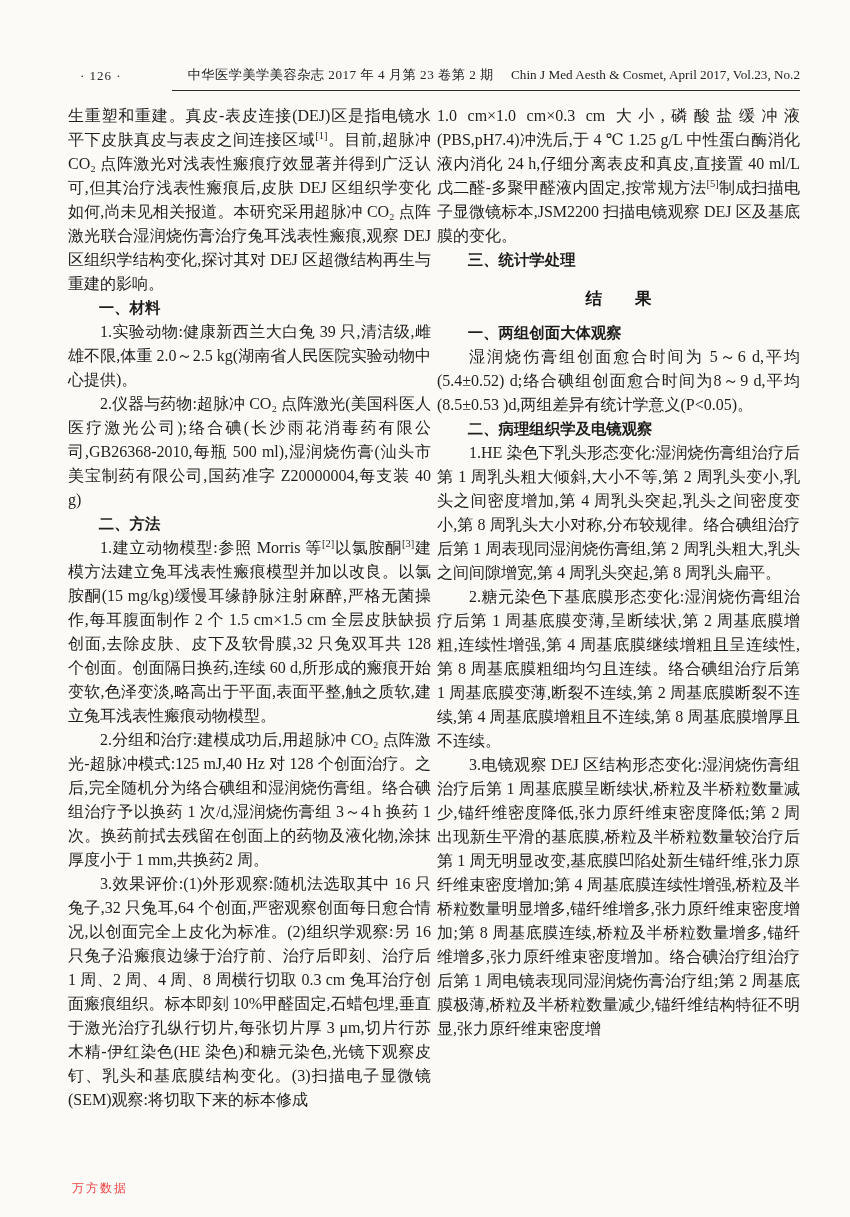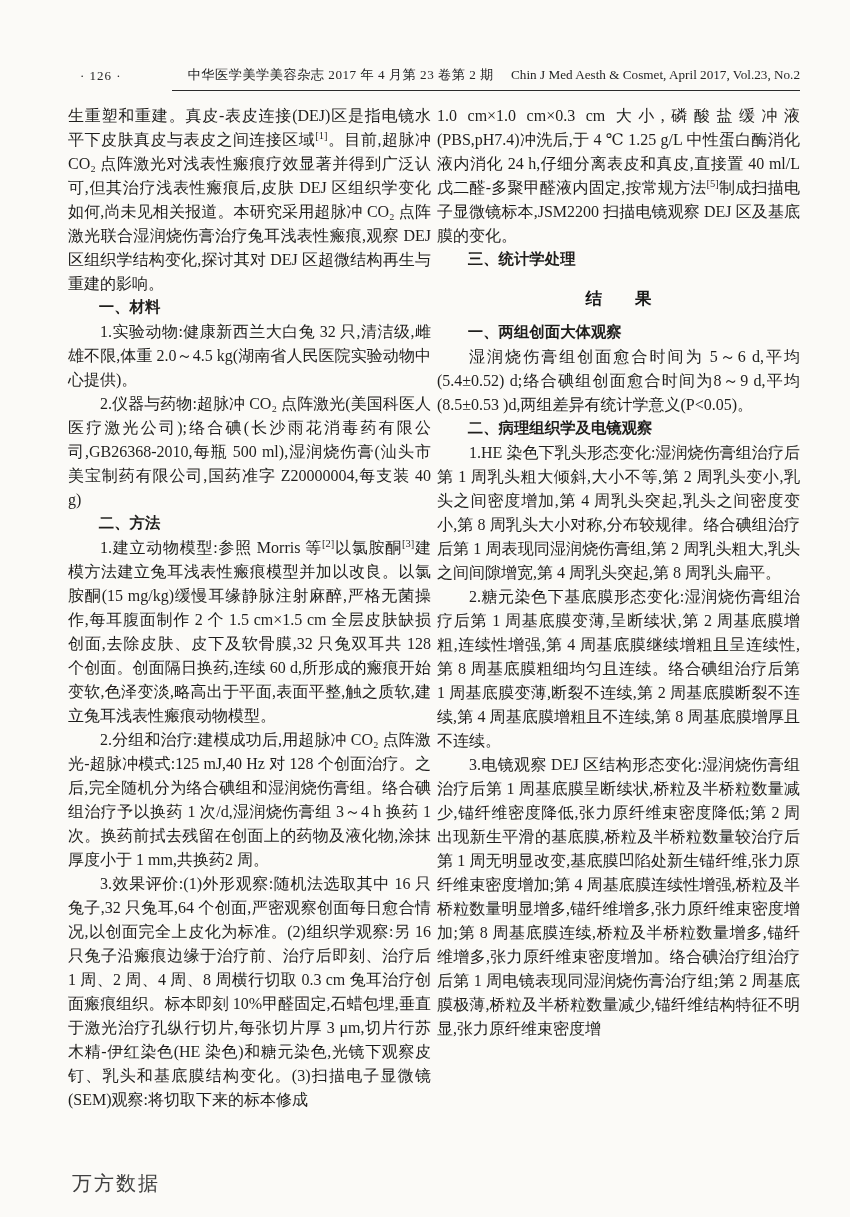--- a/index.html
+++ b/index.html
@@ -55,21 +55,21 @@
     flex:1;
     font-size:16px;
     line-height:24px;
     text-align:justify;
   }
   .para{margin:0; text-indent:2em;}
   .para.noindent{text-indent:0;}
   .subhead{
     margin:0;
     text-indent:2em;
-    font-family:Liberation Mono, monospace;
+    font-family:Liberation Serif, serif;
     font-weight:bold;
     font-size:15.4px;
   }
   .col-heading{
     margin:14px 0 11px;
     text-align:center;
     text-indent:0;
     font-family:"Liberation Sans","DejaVu Sans",sans-serif;
     font-weight:bold;
     font-size:16.5px;
@@ -77,23 +77,23 @@
   }
   sup.cite{
     font-size:10.5px;
     line-height:0;
     vertical-align:super;
   }
   
   .watermark{
     position:absolute;
     left:72px; bottom:20px;
-    font-size:20px;
+    font-size:12px;
     letter-spacing:2px;
-    color:#404040;
+    color:#ef4444;
   }
 </style>
 </head>
 <body>
 
 <div class="page">
 
   <div class="running-head">
     <div class="pageno">· 126 ·</div>
     <div class="journal-line">
@@ -103,21 +103,21 @@
   </div>
 
   <div class="columns">
 
     <div class="col">
       <p class="para noindent"><span>生重塑和重建。真皮-表皮连接(DEJ)区是指电镜水平下皮肤真皮与表皮之间连接区域</span><sup class="cite">[1]</sup><span>。目前,超脉冲 CO₂ 点阵激光对浅表性瘢痕疗效显著并得到广泛认可,但其治疗浅表性瘢痕后,皮肤 DEJ 区组织学变化如何,尚未见相关报道。本研究采用超脉冲 CO₂ 点阵激光联合湿润烧伤膏治疗兔耳浅表性瘢痕,观察 DEJ 区组织学结构变化,探讨其对 DEJ 区超微结构再生与重建的影响。</span></p>
 
 
       <p class="subhead">一、材料</p>
 
-      <p class="para">1.实验动物:健康新西兰大白兔 32 只,清洁级,雌雄不限,体重 2.0～4.5 kg(湖南省人民医院实验动物中心提供)。</p>
+      <p class="para">1.实验动物:健康新西兰大白兔 39 只,清洁级,雌雄不限,体重 2.0～2.5 kg(湖南省人民医院实验动物中心提供)。</p>
 
       <p class="para">2.仪器与药物:超脉冲 CO₂ 点阵激光(美国科医人医疗激光公司);络合碘(长沙雨花消毒药有限公司,GB26368-2010,每瓶 500 ml),湿润烧伤膏(汕头市美宝制药有限公司,国药准字 Z20000004,每支装 40 g)</p>
 
       <p class="subhead">二、方法</p>
 
       <p class="para"><span>1.建立动物模型:参照 Morris 等</span><sup class="cite">[2]</sup><span>以氯胺酮</span><sup class="cite">[3]</sup><span>建模方法建立兔耳浅表性瘢痕模型并加以改良。以氯胺酮(15 mg/kg)缓慢耳缘静脉注射麻醉,严格无菌操作,每耳腹面制作 2 个 1.5 cm×1.5 cm 全层皮肤缺损创面,去除皮肤、皮下及软骨膜,32 只兔双耳共 128 个创面。创面隔日换药,连续 60 d,所形成的瘢痕开始变软,色泽变淡,略高出于平面,表面平整,触之质软,建立兔耳浅表性瘢痕动物模型。</span></p>
 
       <p class="para">2.分组和治疗:建模成功后,用超脉冲 CO₂ 点阵激光-超脉冲模式:125 mJ,40 Hz 对 128 个创面治疗。之后,完全随机分为络合碘组和湿润烧伤膏组。络合碘组治疗予以换药 1 次/d,湿润烧伤膏组 3～4 h 换药 1 次。换药前拭去残留在创面上的药物及液化物,涂抹厚度小于 1 mm,共换药2 周。</p>
 
       <p class="para">3.效果评价:(1)外形观察:随机法选取其中 16 只兔子,32 只兔耳,64 个创面,严密观察创面每日愈合情况,以创面完全上皮化为标准。(2)组织学观察:另 16 只兔子沿瘢痕边缘于治疗前、治疗后即刻、治疗后 1 周、2 周、4 周、8 周横行切取 0.3 cm 兔耳治疗创面瘢痕组织。标本即刻 10%甲醛固定,石蜡包埋,垂直于激光治疗孔纵行切片,每张切片厚 3 μm,切片行苏木精-伊红染色(HE 染色)和糖元染色,光镜下观察皮钉、乳头和基底膜结构变化。(3)扫描电子显微镜(SEM)观察:将切取下来的标本修成</p>

